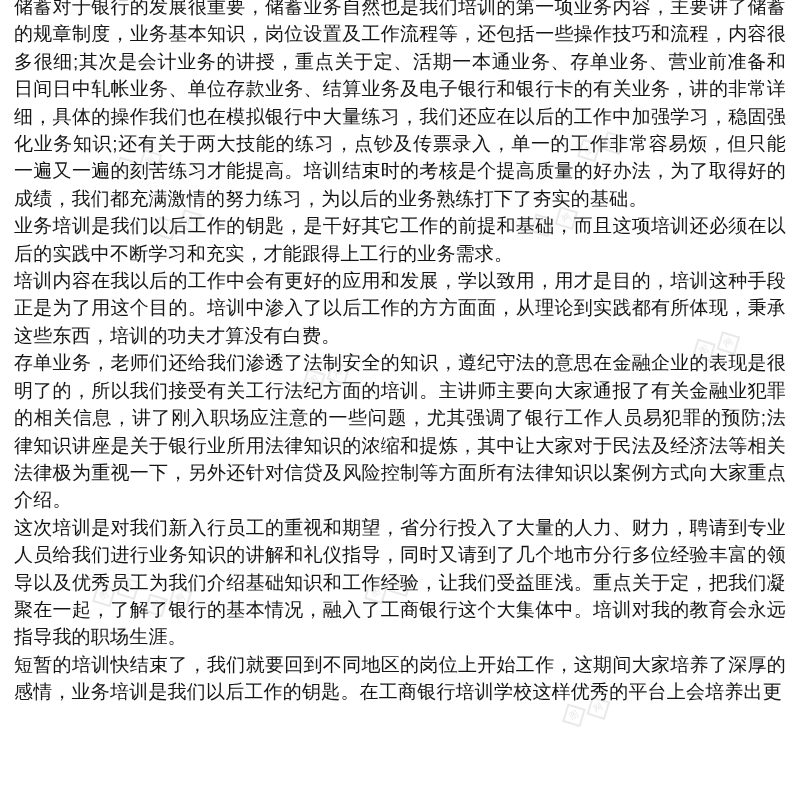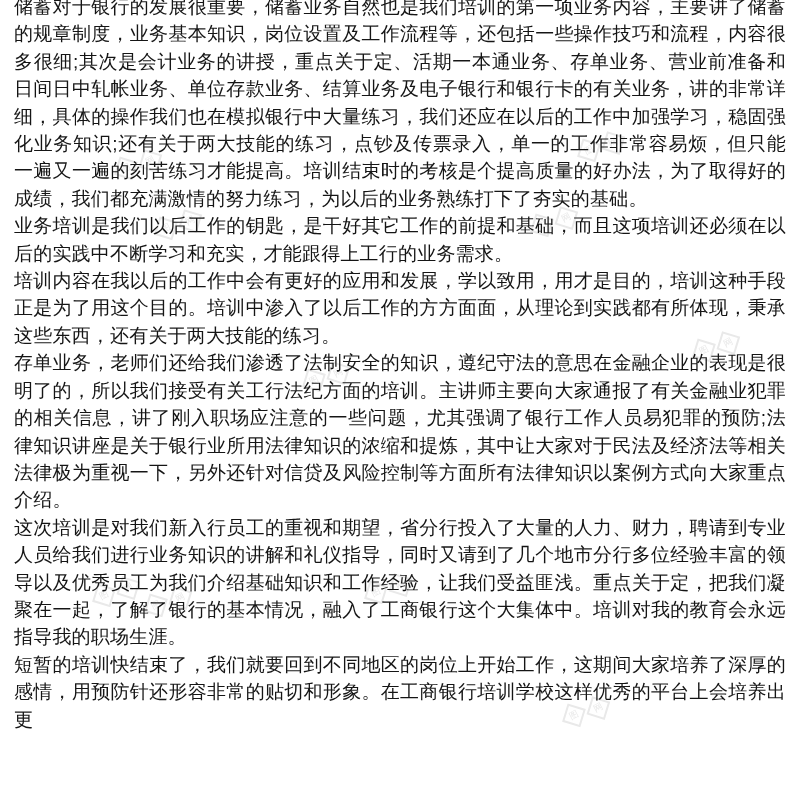--- a/index.html
+++ b/index.html
@@ -144,19 +144,19 @@
           <span>图</span>
         </span><span class="diamond">
           <span>网</span>
         </span>
     </div>
   </div>
 
   <div class="doc">
     <p>储蓄对于银行的发展很重要，储蓄业务自然也是我们培训的第一项业务内容，主要讲了储蓄的规章制度，业务基本知识，岗位设置及工作流程等，还包括一些操作技巧和流程，内容很多很细;其次是会计业务的讲授，重点关于定、活期一本通业务、存单业务、营业前准备和日间日中轧帐业务、单位存款业务、结算业务及电子银行和银行卡的有关业务，讲的非常详细，具体的操作我们也在模拟银行中大量练习，我们还应在以后的工作中加强学习，稳固强化业务知识;还有关于两大技能的练习，点钞及传票录入，单一的工作非常容易烦，但只能一遍又一遍的刻苦练习才能提高。培训结束时的考核是个提高质量的好办法，为了取得好的成绩，我们都充满激情的努力练习，为以后的业务熟练打下了夯实的基础。</p>
     <p>业务培训是我们以后工作的钥匙，是干好其它工作的前提和基础，而且这项培训还必须在以后的实践中不断学习和充实，才能跟得上工行的业务需求。</p>
-    <p>培训内容在我以后的工作中会有更好的应用和发展，学以致用，用才是目的，培训这种手段正是为了用这个目的。培训中渗入了以后工作的方方面面，从理论到实践都有所体现，秉承这些东西，还有关于两大技能的练习。</p>
+    <p>培训内容在我以后的工作中会有更好的应用和发展，学以致用，用才是目的，培训这种手段正是为了用这个目的。培训中渗入了以后工作的方方面面，从理论到实践都有所体现，秉承这些东西，培训的功夫才算没有白费。</p>
     <p>存单业务，老师们还给我们渗透了法制安全的知识，遵纪守法的意思在金融企业的表现是很明了的，所以我们接受有关工行法纪方面的培训。主讲师主要向大家通报了有关金融业犯罪的相关信息，讲了刚入职场应注意的一些问题，尤其强调了银行工作人员易犯罪的预防;法律知识讲座是关于银行业所用法律知识的浓缩和提炼，其中让大家对于民法及经济法等相关法律极为重视一下，另外还针对信贷及风险控制等方面所有法律知识以案例方式向大家重点介绍。</p>
     <p>这次培训是对我们新入行员工的重视和期望，省分行投入了大量的人力、财力，聘请到专业人员给我们进行业务知识的讲解和礼仪指导，同时又请到了几个地市分行多位经验丰富的领导以及优秀员工为我们介绍基础知识和工作经验，让我们受益匪浅。重点关于定，把我们凝聚在一起，了解了银行的基本情况，融入了工商银行这个大集体中。培训对我的教育会永远指导我的职场生涯。</p>
-    <p>短暂的培训快结束了，我们就要回到不同地区的岗位上开始工作，这期间大家培养了深厚的感情，用预防针还形容非常的贴切和形象。在工商银行培训学校这样优秀的平台上会培养出更</p>
+    <p>短暂的培训快结束了，我们就要回到不同地区的岗位上开始工作，这期间大家培养了深厚的感情，业务培训是我们以后工作的钥匙。在工商银行培训学校这样优秀的平台上会培养出更</p>
   </div>
 
 </div>
 
 </body></html>

